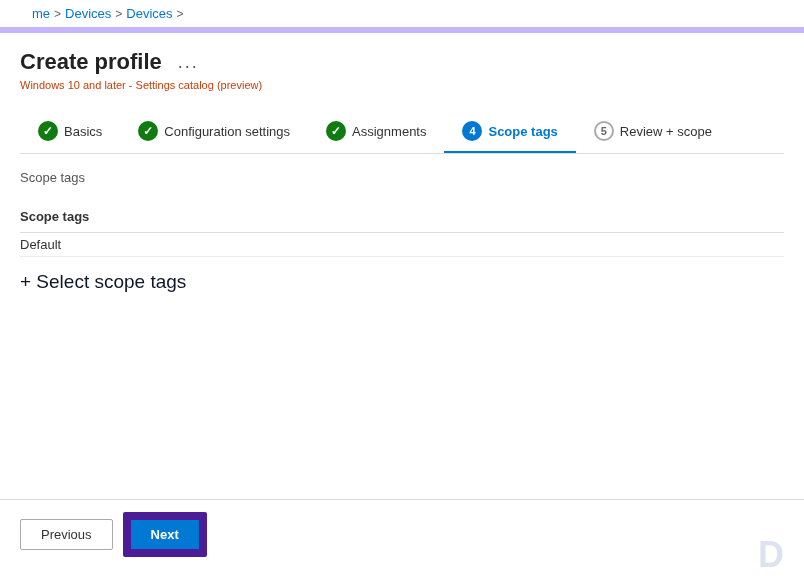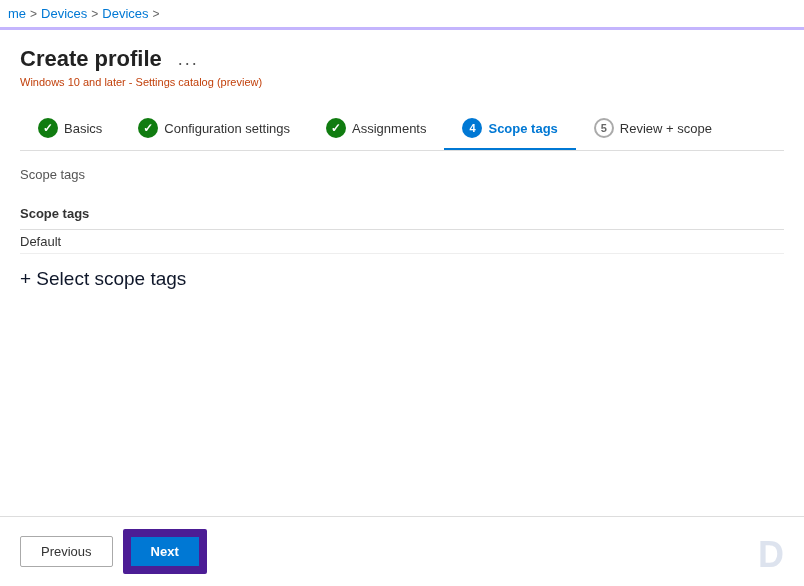--- a/index.html
+++ b/index.html
@@ -9,22 +9,22 @@
       background: #fff;
       color: #333;
       width: 804px;
       height: 586px;
       overflow: hidden;
       position: relative;
     }
 
     .top-bar {
       background: #fff;
-      border-bottom: 3px solid #c4b5fd;
-      padding: 6px 8px;
+      border-bottom: 6px solid #c4b5fd;
+      padding: 6px 32px;
       display: flex;
       align-items: center;
     }
 
     .breadcrumb {
       display: flex;
       align-items: center;
       gap: 4px;
       font-size: 13px;
     }
@@ -161,21 +161,21 @@
       color: #0f172a;
       text-decoration: none;
       font-size: 19px;
       display: inline-block;
       margin-top: 14px;
       cursor: pointer;
     }
 
     .footer {
       position: absolute;
-      bottom: 0;
+      bottom: 17px;
       left: 0;
       right: 0;
       padding: 12px 20px;
       border-top: 1px solid #ddd;
       display: flex;
       align-items: center;
       gap: 10px;
       background: #fff;
     }
 

